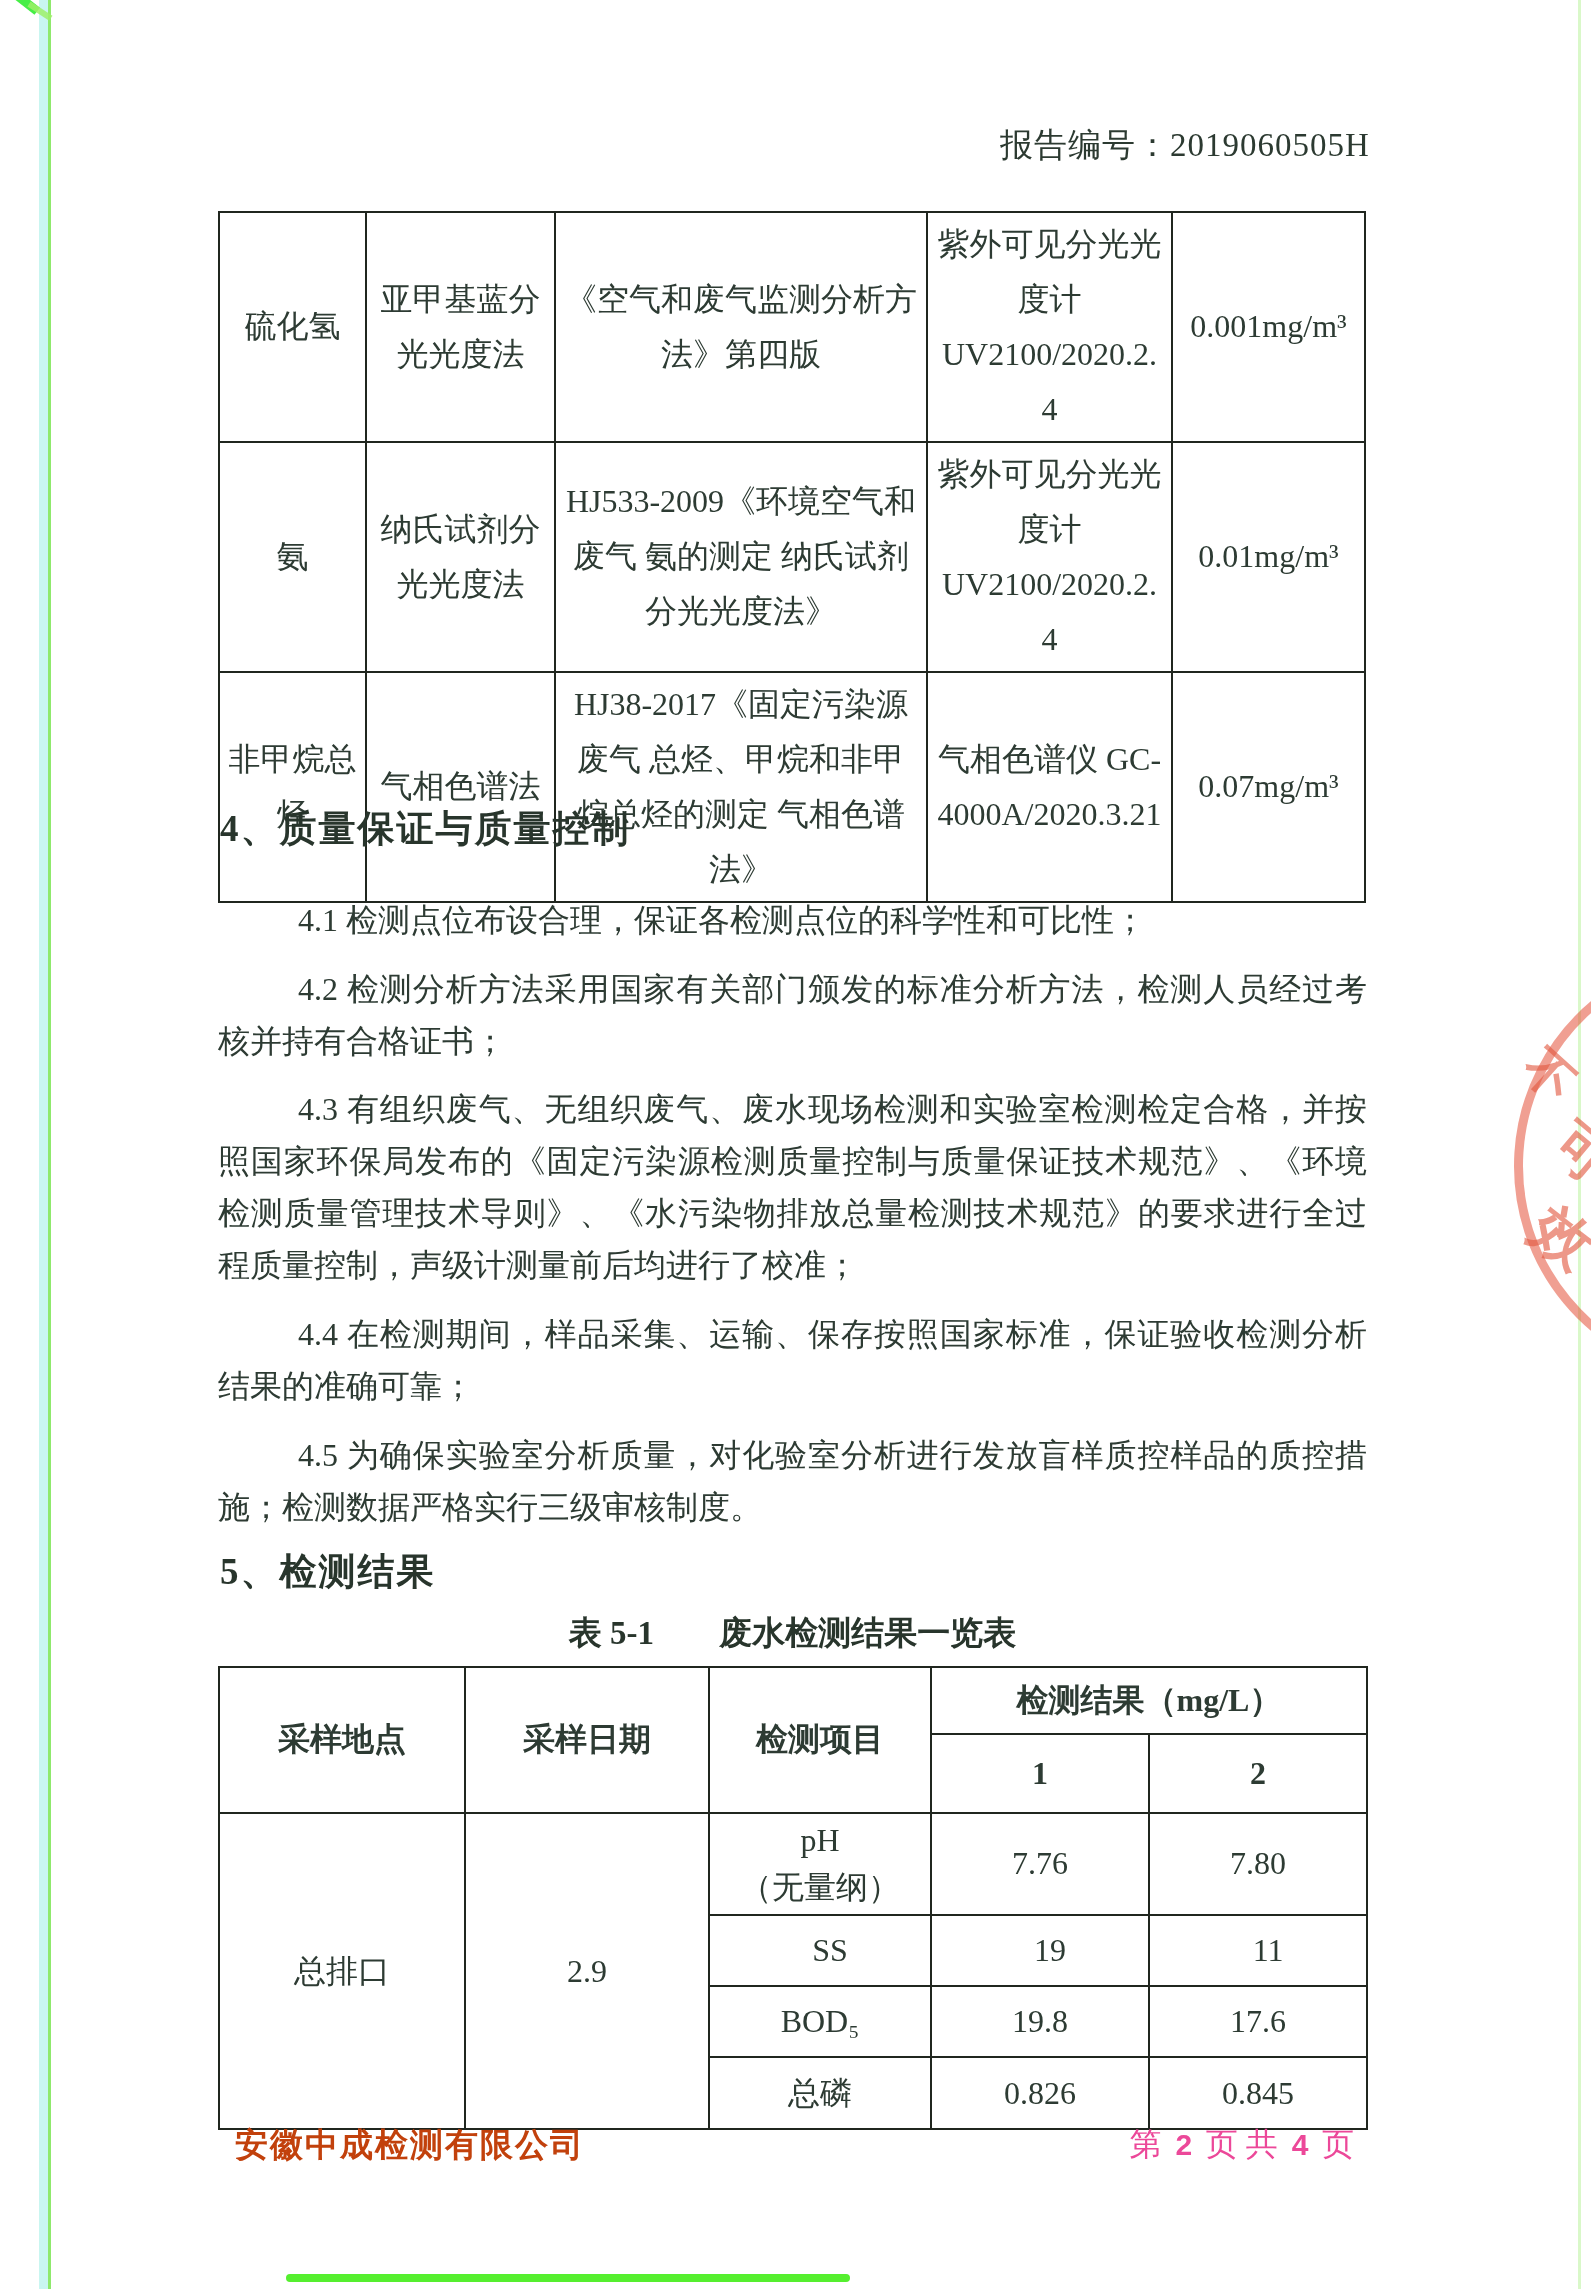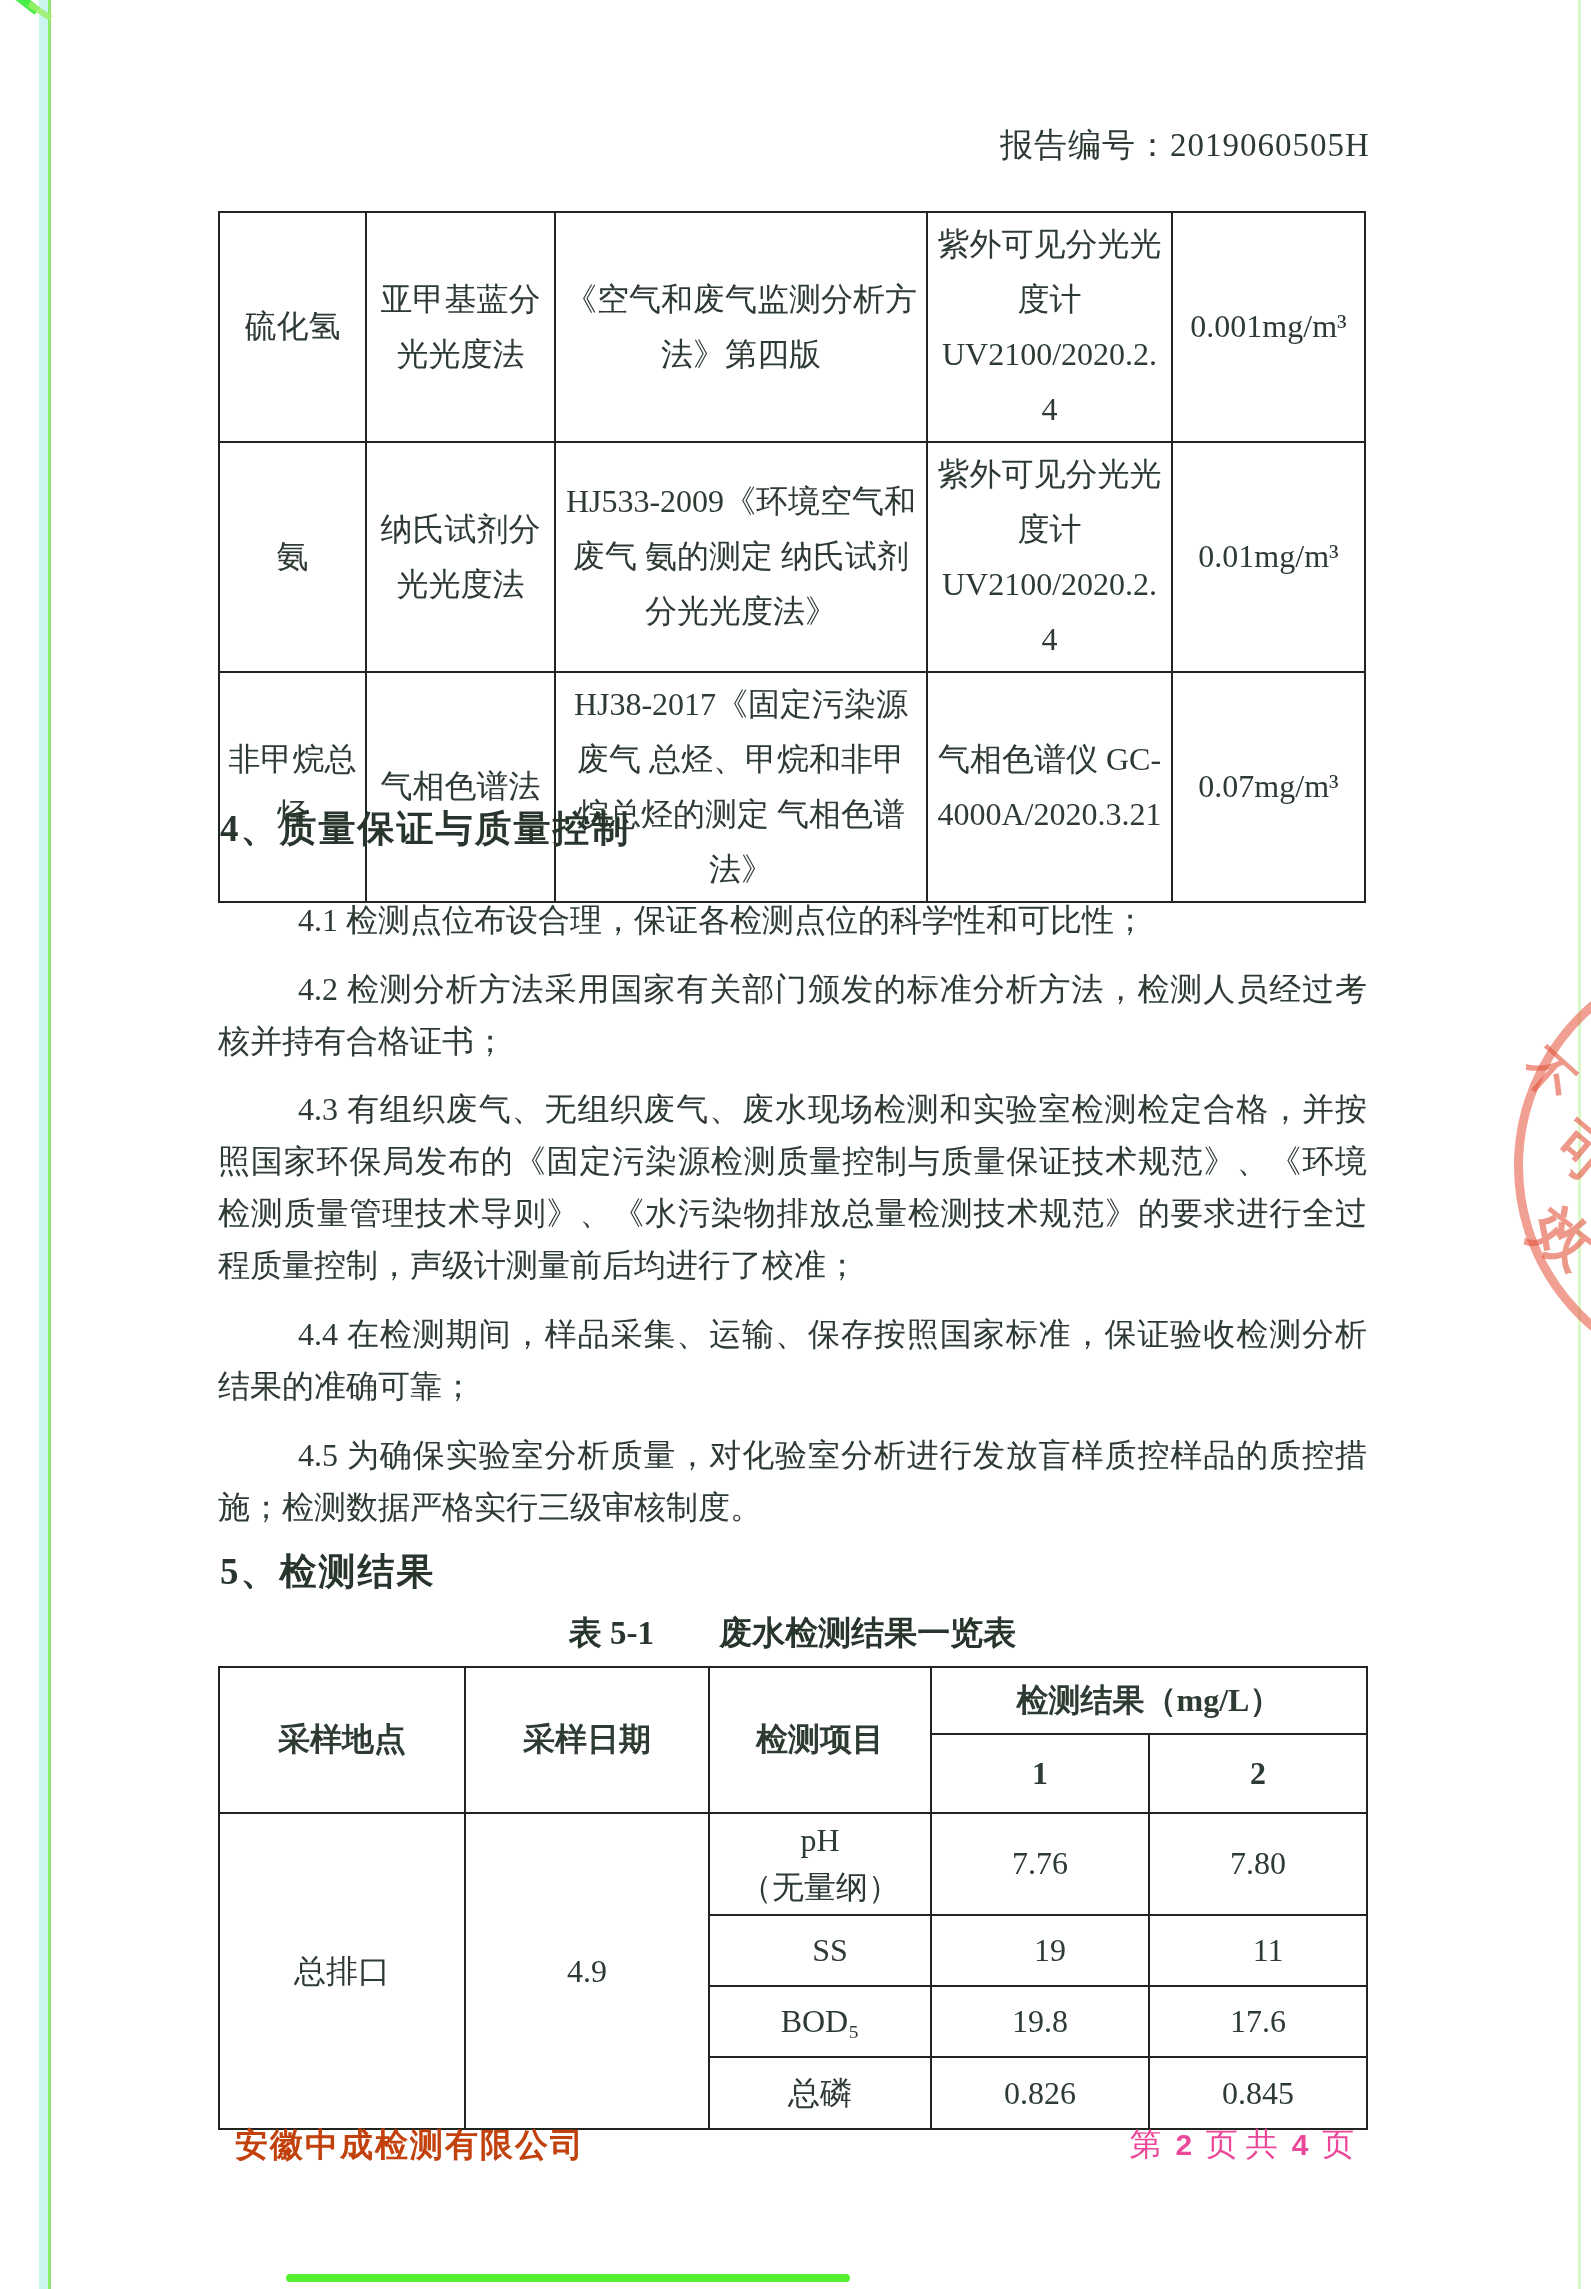--- a/index.html
+++ b/index.html
@@ -180,21 +180,21 @@
       <th rowspan="2">采样日期</th>
       <th rowspan="2">检测项目</th>
       <th colspan="2">检测结果（mg/L）</th>
     </tr>
     <tr class="hr2">
       <th>1</th>
       <th>2</th>
     </tr>
     <tr class="br0">
       <td rowspan="4">总排口</td>
-      <td rowspan="4">4.9</td>
+      <td rowspan="4">2.9</td>
       <td class="item">pH
 （无量纲）</td>
       <td>7.76</td>
       <td>7.80</td>
     </tr>
     <tr class="br1">
       <td class="item">SS</td>
       <td>19</td>
       <td>11</td>
     </tr>

